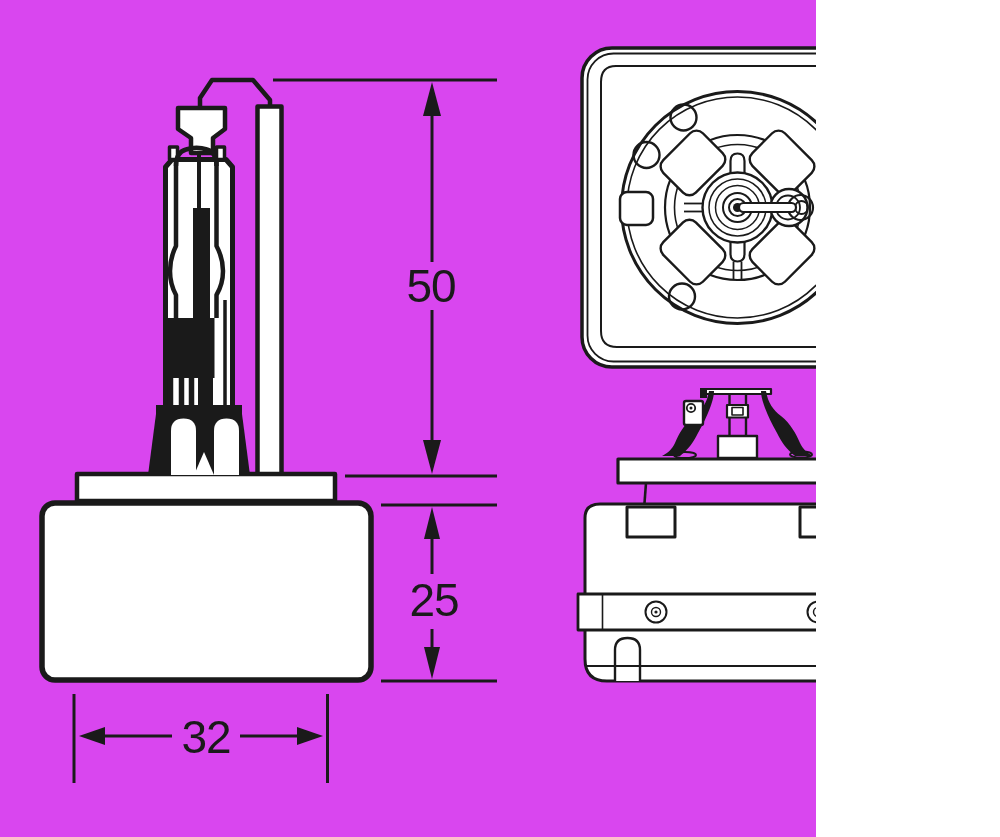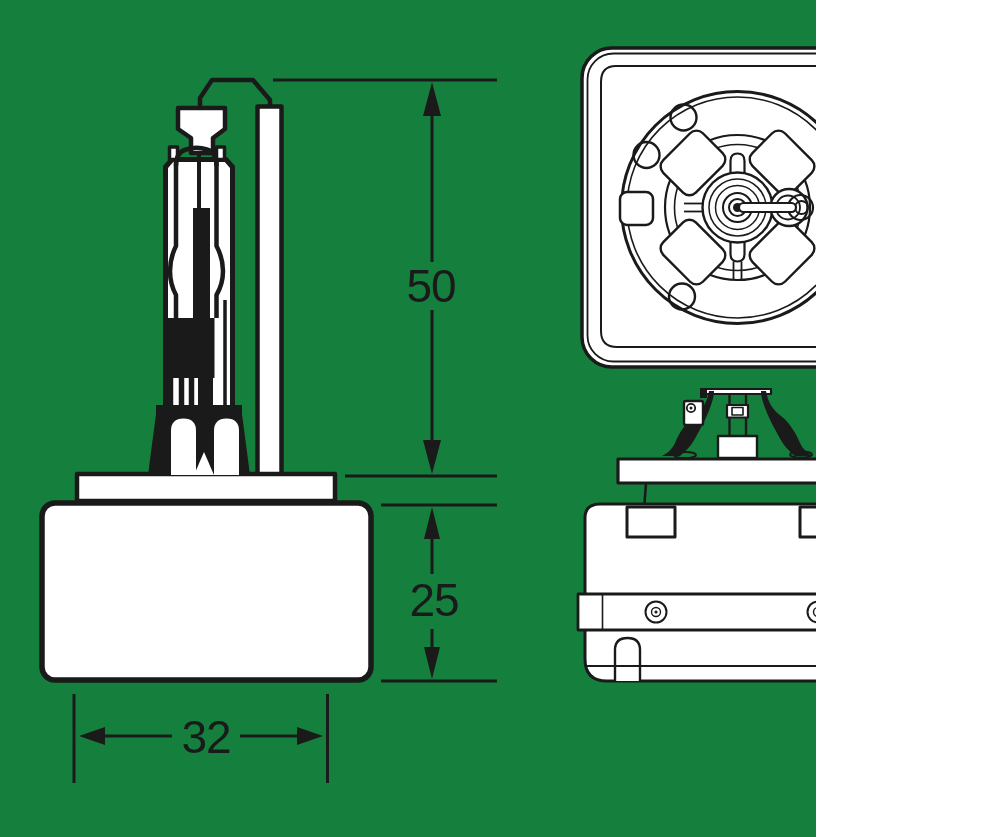--- a/index.html
+++ b/index.html
@@ -1,19 +1,19 @@
 <!DOCTYPE html>
 <html><head>
 <meta charset="utf-8">
 <style>
   html,body{margin:0;padding:0;background:#ffffff;}
   .canvas{
     position:relative;
     width:816px;height:837px;
-    background:#15803d;
+    background:#d946ef;
     font-family:"Liberation Sans", sans-serif;
     overflow:hidden;
   }
   svg{display:block;}
   .dim-text{
     font-family:"Liberation Sans", sans-serif;
     font-size:46px;
     letter-spacing:-1px;
     fill:#1a1a1a;
   }

